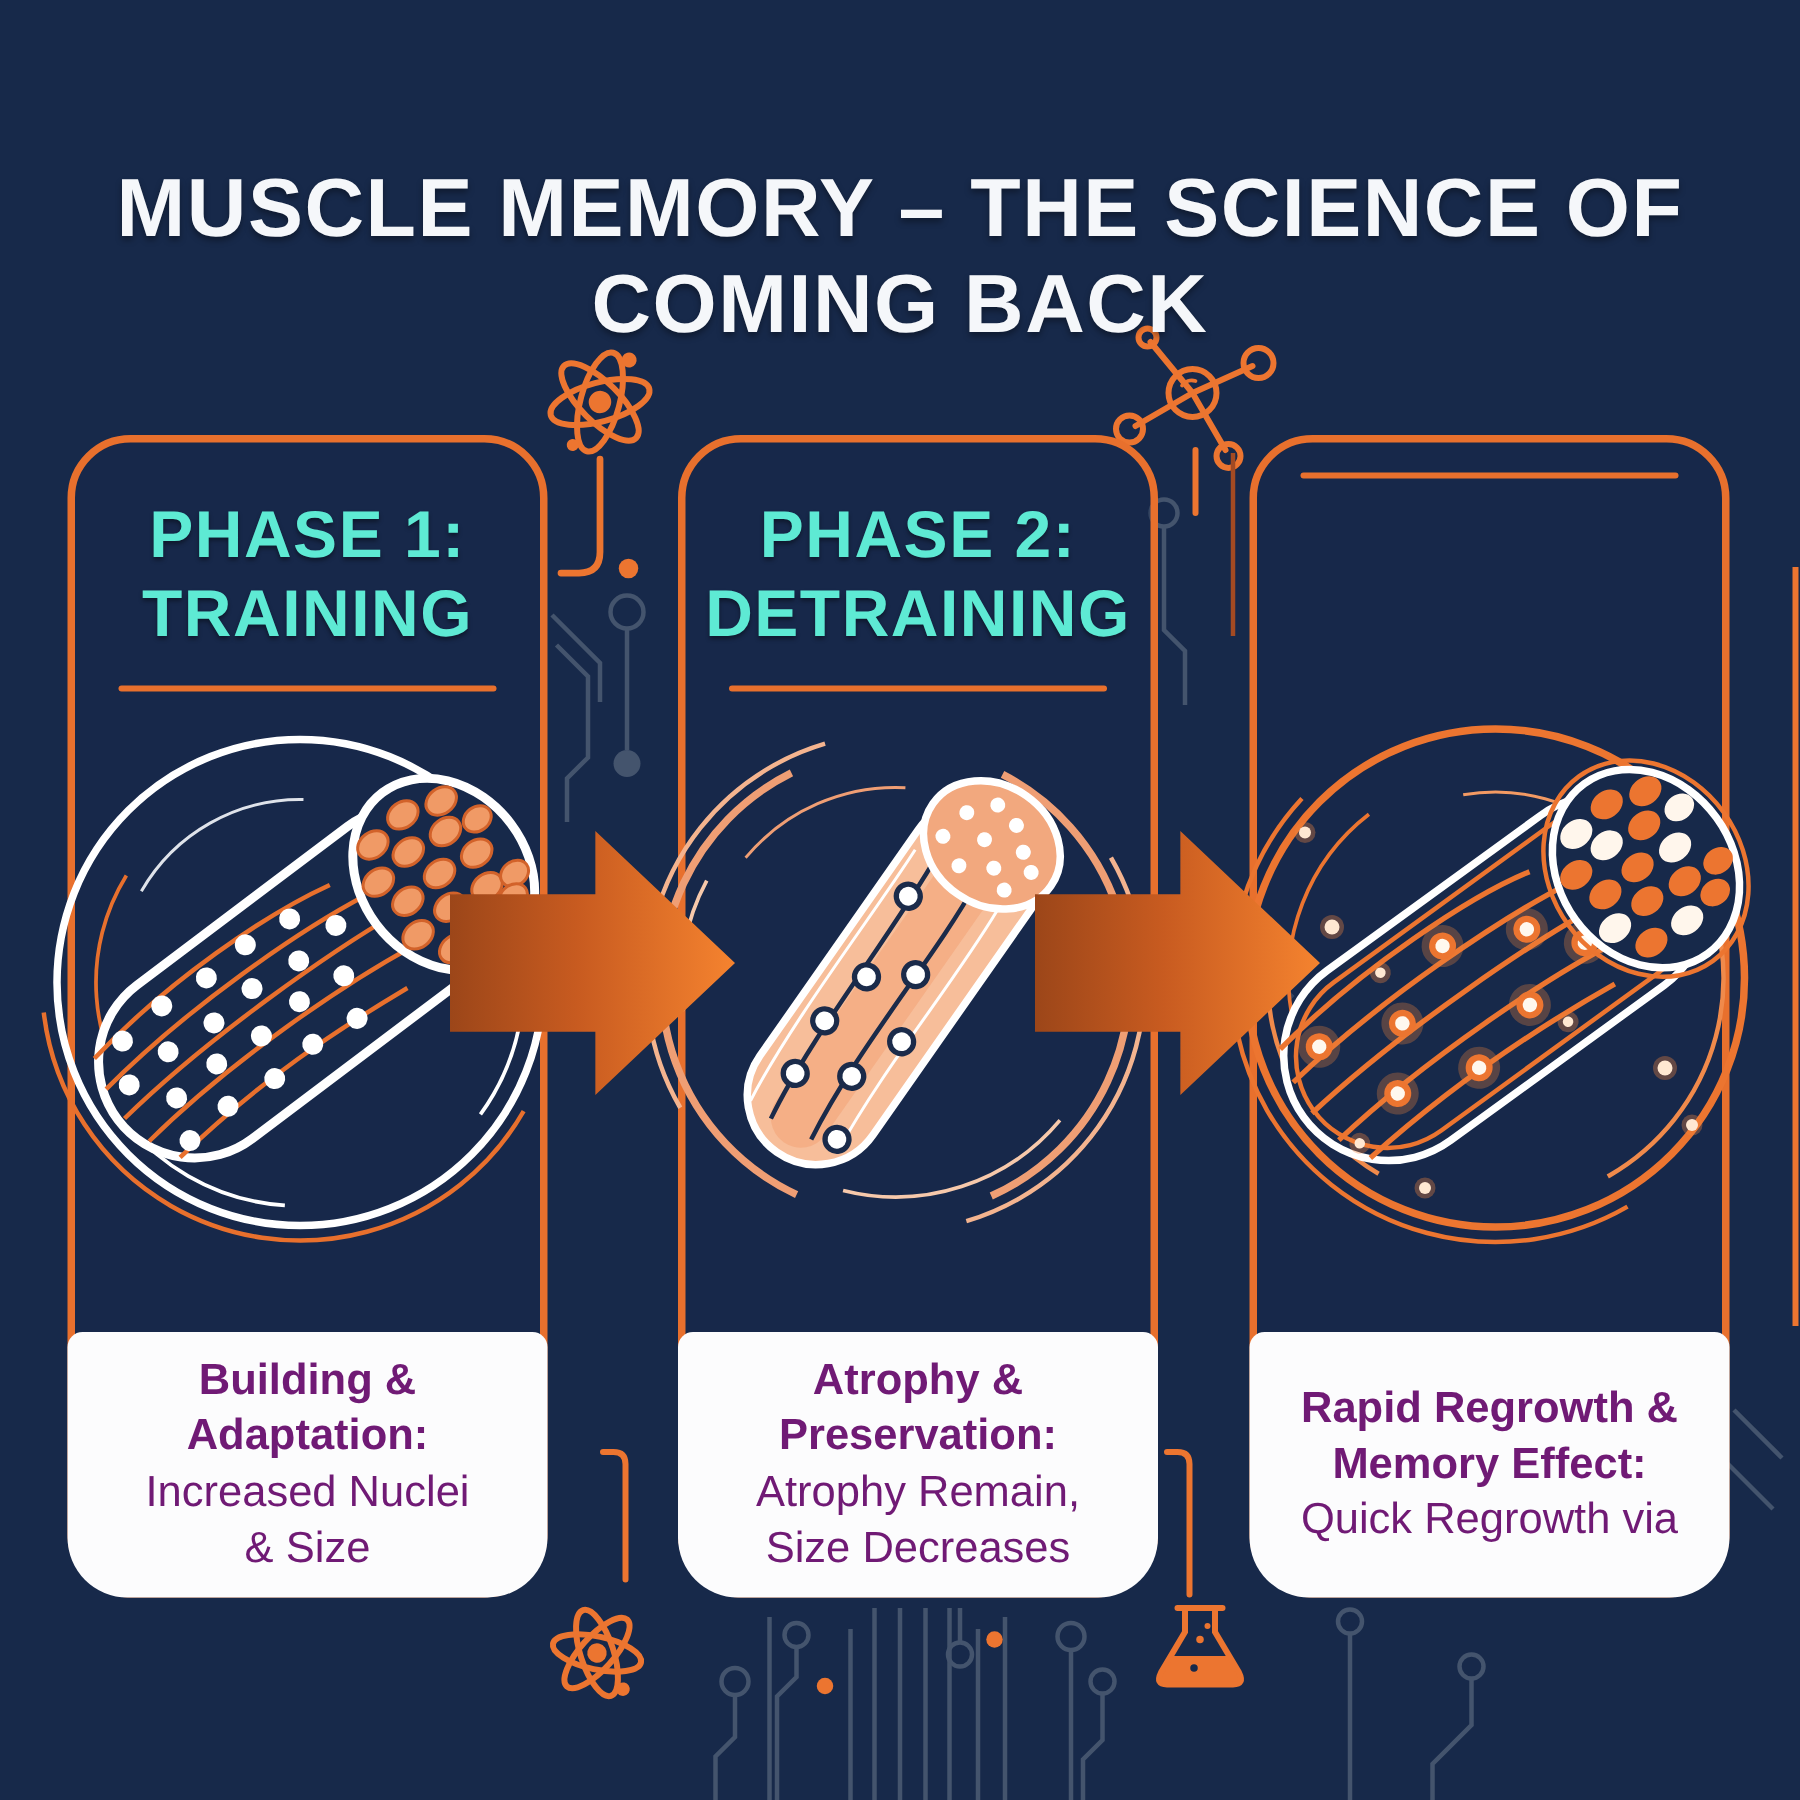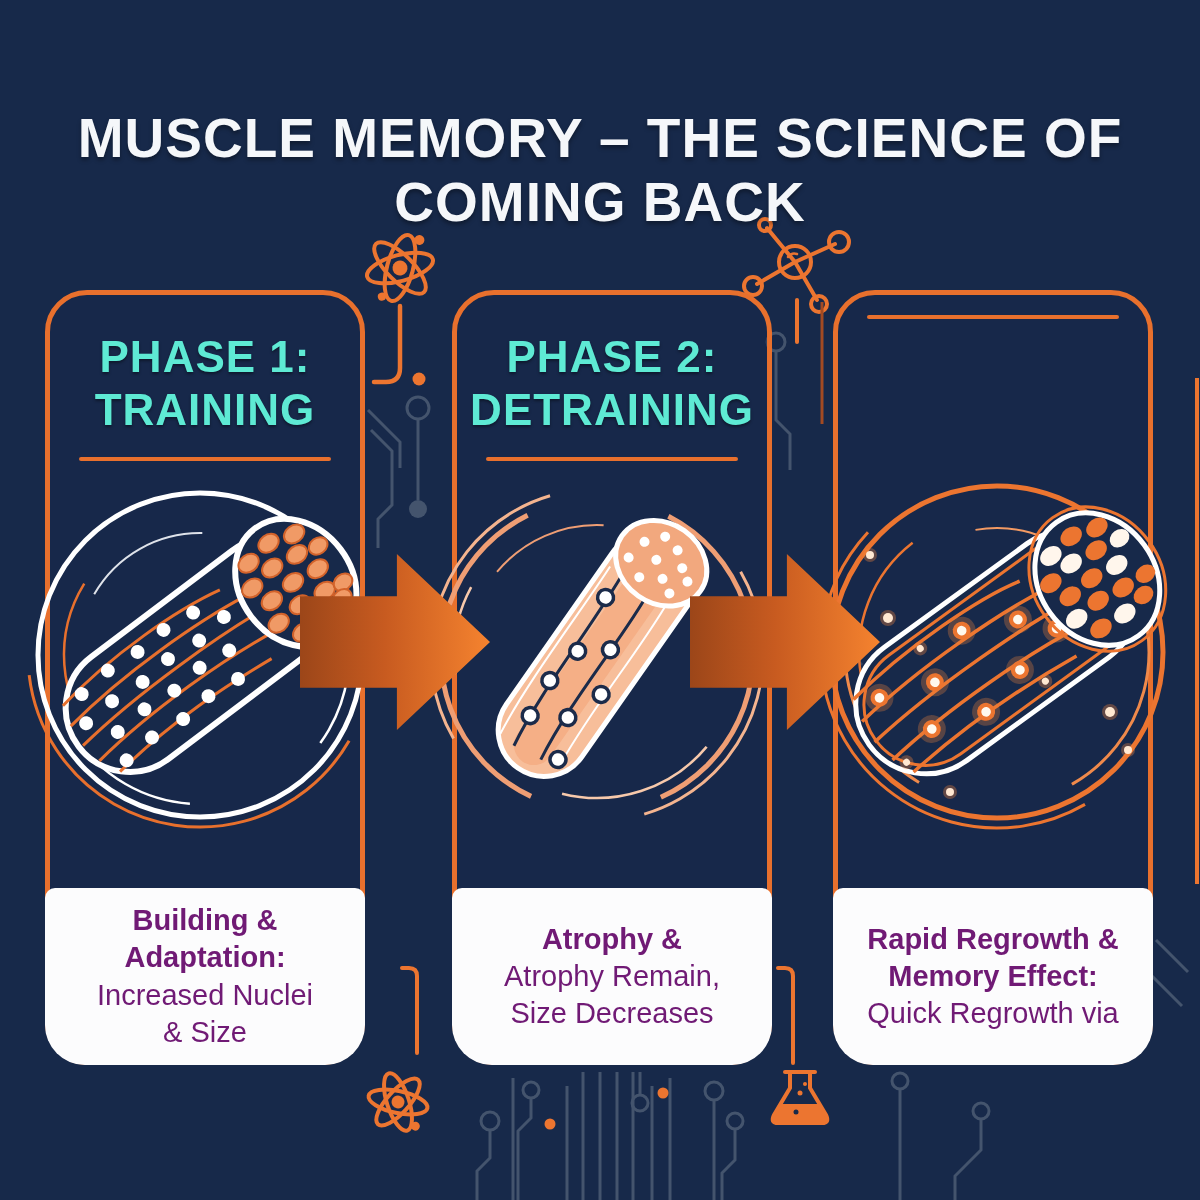--- a/index.html
+++ b/index.html
@@ -173,20 +173,21 @@
   </section>
 
   <section class="card" id="card2">
     <h2 class="phase-title">
       <span>PHASE 2:</span>
       <span>DETRAINING</span>
     </h2>
     <div class="divider"></div>
     <div class="panel">
       <span class="b">Atrophy &amp;</span>
+      <span class="b">Preservation:</span>
       <span>Atrophy Remain,</span>
       <span>Size Decreases</span>
     </div>
   </section>
 
   <section class="card" id="card3">
     <div class="divider"></div>
     <div class="panel">
       <span class="b">Rapid Regrowth &amp;</span>
       <span class="b">Memory Effect:</span>

